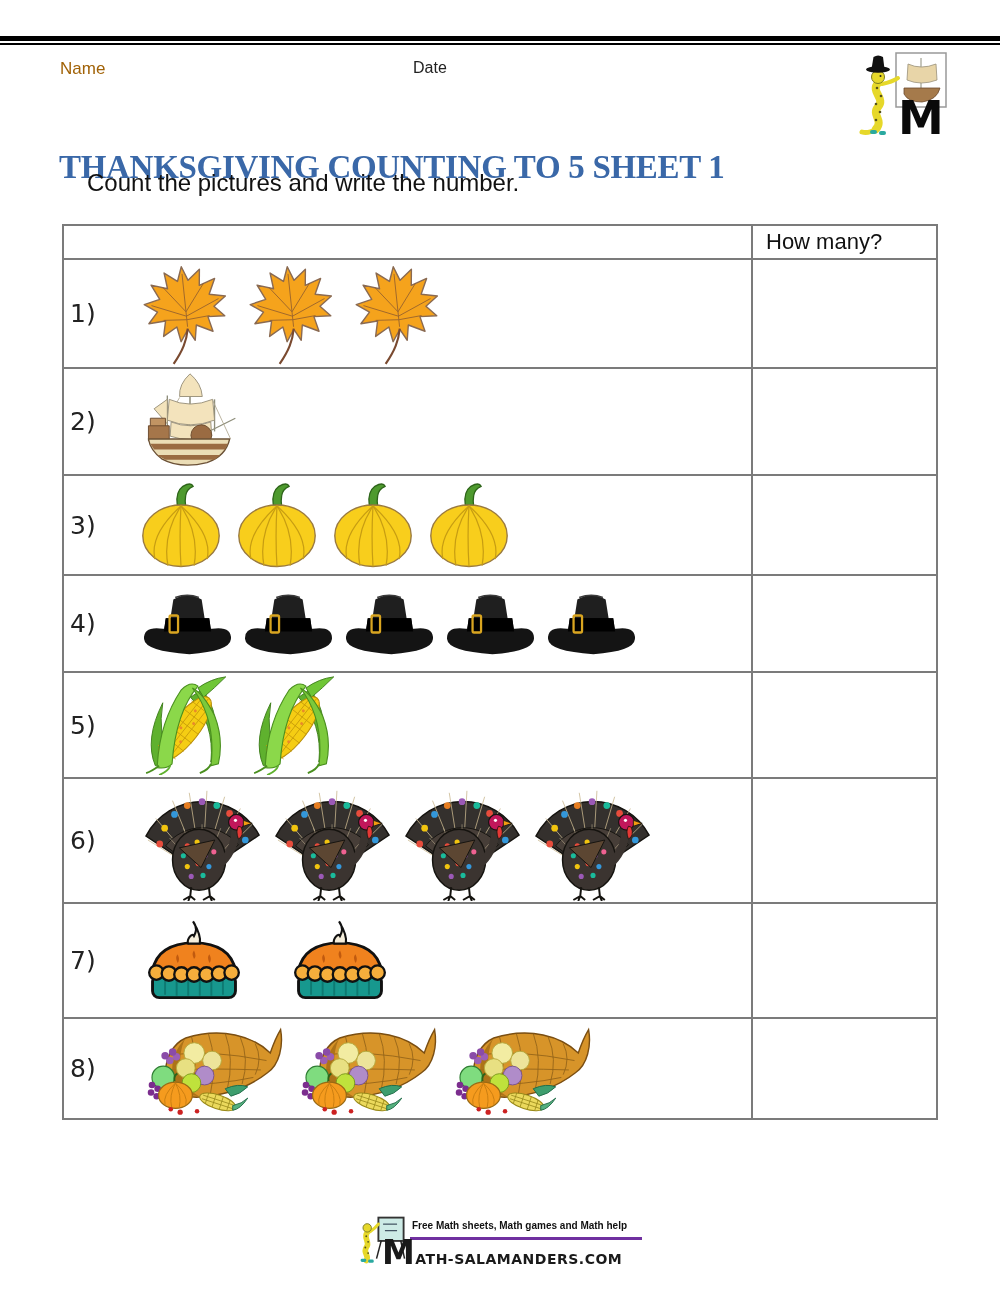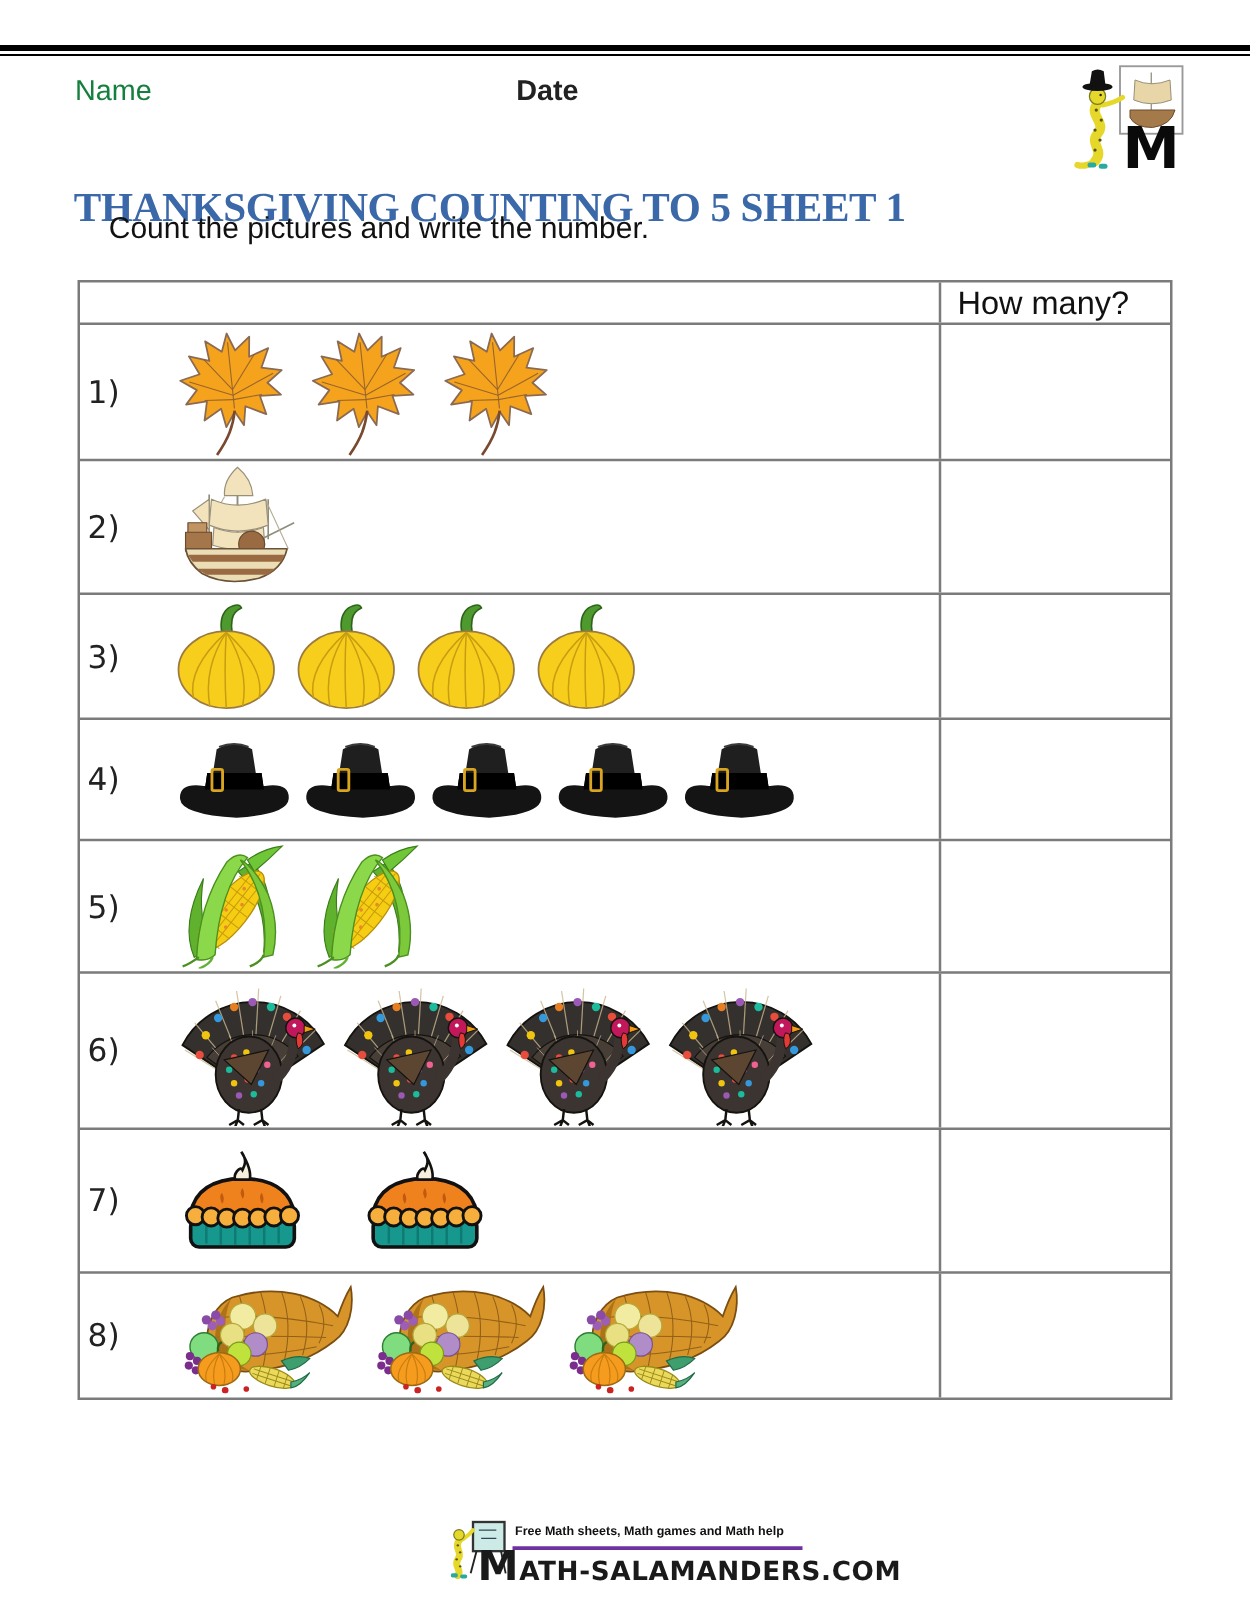--- a/index.html
+++ b/index.html
@@ -4,41 +4,41 @@
 <style>
   html,body{margin:0;padding:0;}
   body{
     width:1000px;height:1294px;position:relative;background:#ffffff;
     font-family:"Liberation Sans", sans-serif;color:#1a1a1a;overflow:hidden;
   }
   .top-band{
     position:absolute;left:0;top:36px;width:1000px;height:10px;
     background:linear-gradient(to bottom,#000 0 5px,#fff 5px 7px,#000 7px 9px,#fff 9px 10px);
   }
-  .name-label{position:absolute;left:60px;top:59px;font-size:23px;color:#15803d;}
-  .date-label{position:absolute;left:413px;top:59px;font-size:23px;color:#222;font-weight:bold;}
+  .name-label{position:absolute;left:60px;top:59px;font-size:17px;color:#a16207;}
+  .date-label{position:absolute;left:413px;top:59px;font-size:16px;color:#222;}
   .header-logo{position:absolute;left:856px;top:50px;width:92px;height:88px;}
   .page-title{
     position:absolute;left:59px;top:127px;
     font-family:"Liberation Serif", serif;font-size:33px;font-weight:600;
     letter-spacing:-0.3px;color:#3A68A8;white-space:nowrap;
   }
   .instruction{position:absolute;left:59px;top:169px;font-size:24px;color:#111;margin-left:28px;}
 
   .worksheet-table{
     position:absolute;left:62px;top:224px;width:872px;
     border:2px solid #7b7b7b;background:#fff;
   }
   .trow{display:flex;border-top:2px solid #7b7b7b;}
   .trow.header-row{border-top:none;height:32px;}
   .cell-left{width:687px;display:flex;align-items:center;}
   .cell-answer{flex:1;border-left:2px solid #7b7b7b;font-size:20px;}
   .header-row .cell-answer{
     display:flex;align-items:center;padding-left:13px;
-    font-size:26px;color:#111;
+    font-size:22px;color:#111;
   }
   .row-number{
     width:70px;padding-left:6px;font-family:"DejaVu Sans", sans-serif;
     font-size:25px;color:#222;flex:0 0 auto;
   }
   .images{display:flex;align-items:center;flex:1;}
   .item-icon{display:block;flex:0 0 auto;}
 
   .row-maple-leaf{height:107px;}     .row-maple-leaf .images{gap:14px;}
   .row-mayflower-ship{height:105px;} .row-mayflower-ship .images{gap:14px;}
@@ -58,21 +58,21 @@
   .icon-pumpkin-pie{width:108px;height:86px;}
   .icon-cornucopia{width:146px;height:92px;}
 
   .footer-logo{position:absolute;left:356px;top:1214px;width:56px;height:52px;}
   .footer-tagline{
     position:absolute;left:412px;top:1220px;font-size:10px;font-weight:bold;color:#111;
   }
   .footer-rule{position:absolute;left:410px;top:1237px;width:232px;height:3px;background:#7030A0;}
   .site-name{
     position:absolute;left:382px;top:1233px;
-    font-family:"DejaVu Sans", sans-serif;font-weight:bold;font-size:21px;
+    font-family:"DejaVu Sans", sans-serif;font-weight:bold;font-size:14px;
     letter-spacing:0.5px;color:#1a1a1a;
   }
   .site-name::first-letter{font-size:33px;}
   .defs-holder{position:absolute;width:0;height:0;overflow:hidden;}
 </style>
 </head>
 <body>
 
 <svg class="defs-holder" aria-hidden="true">
   <defs>

